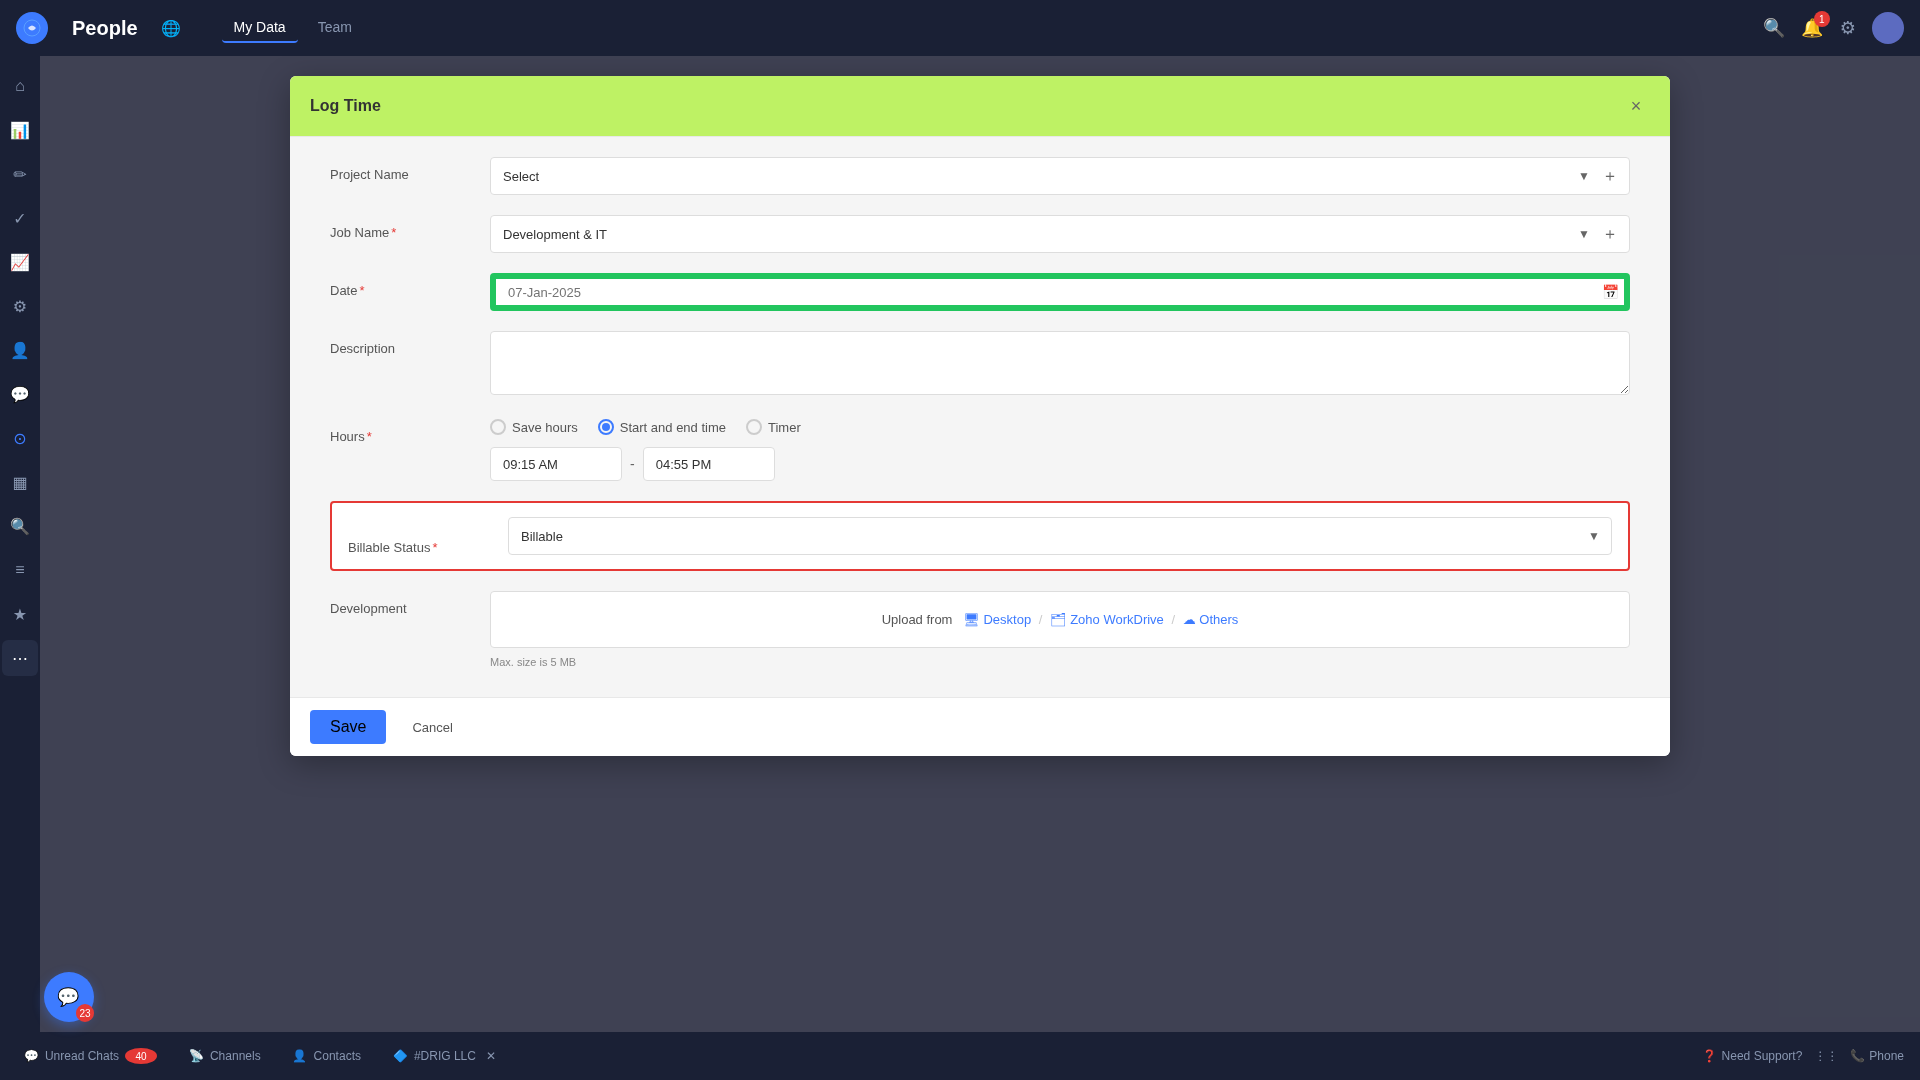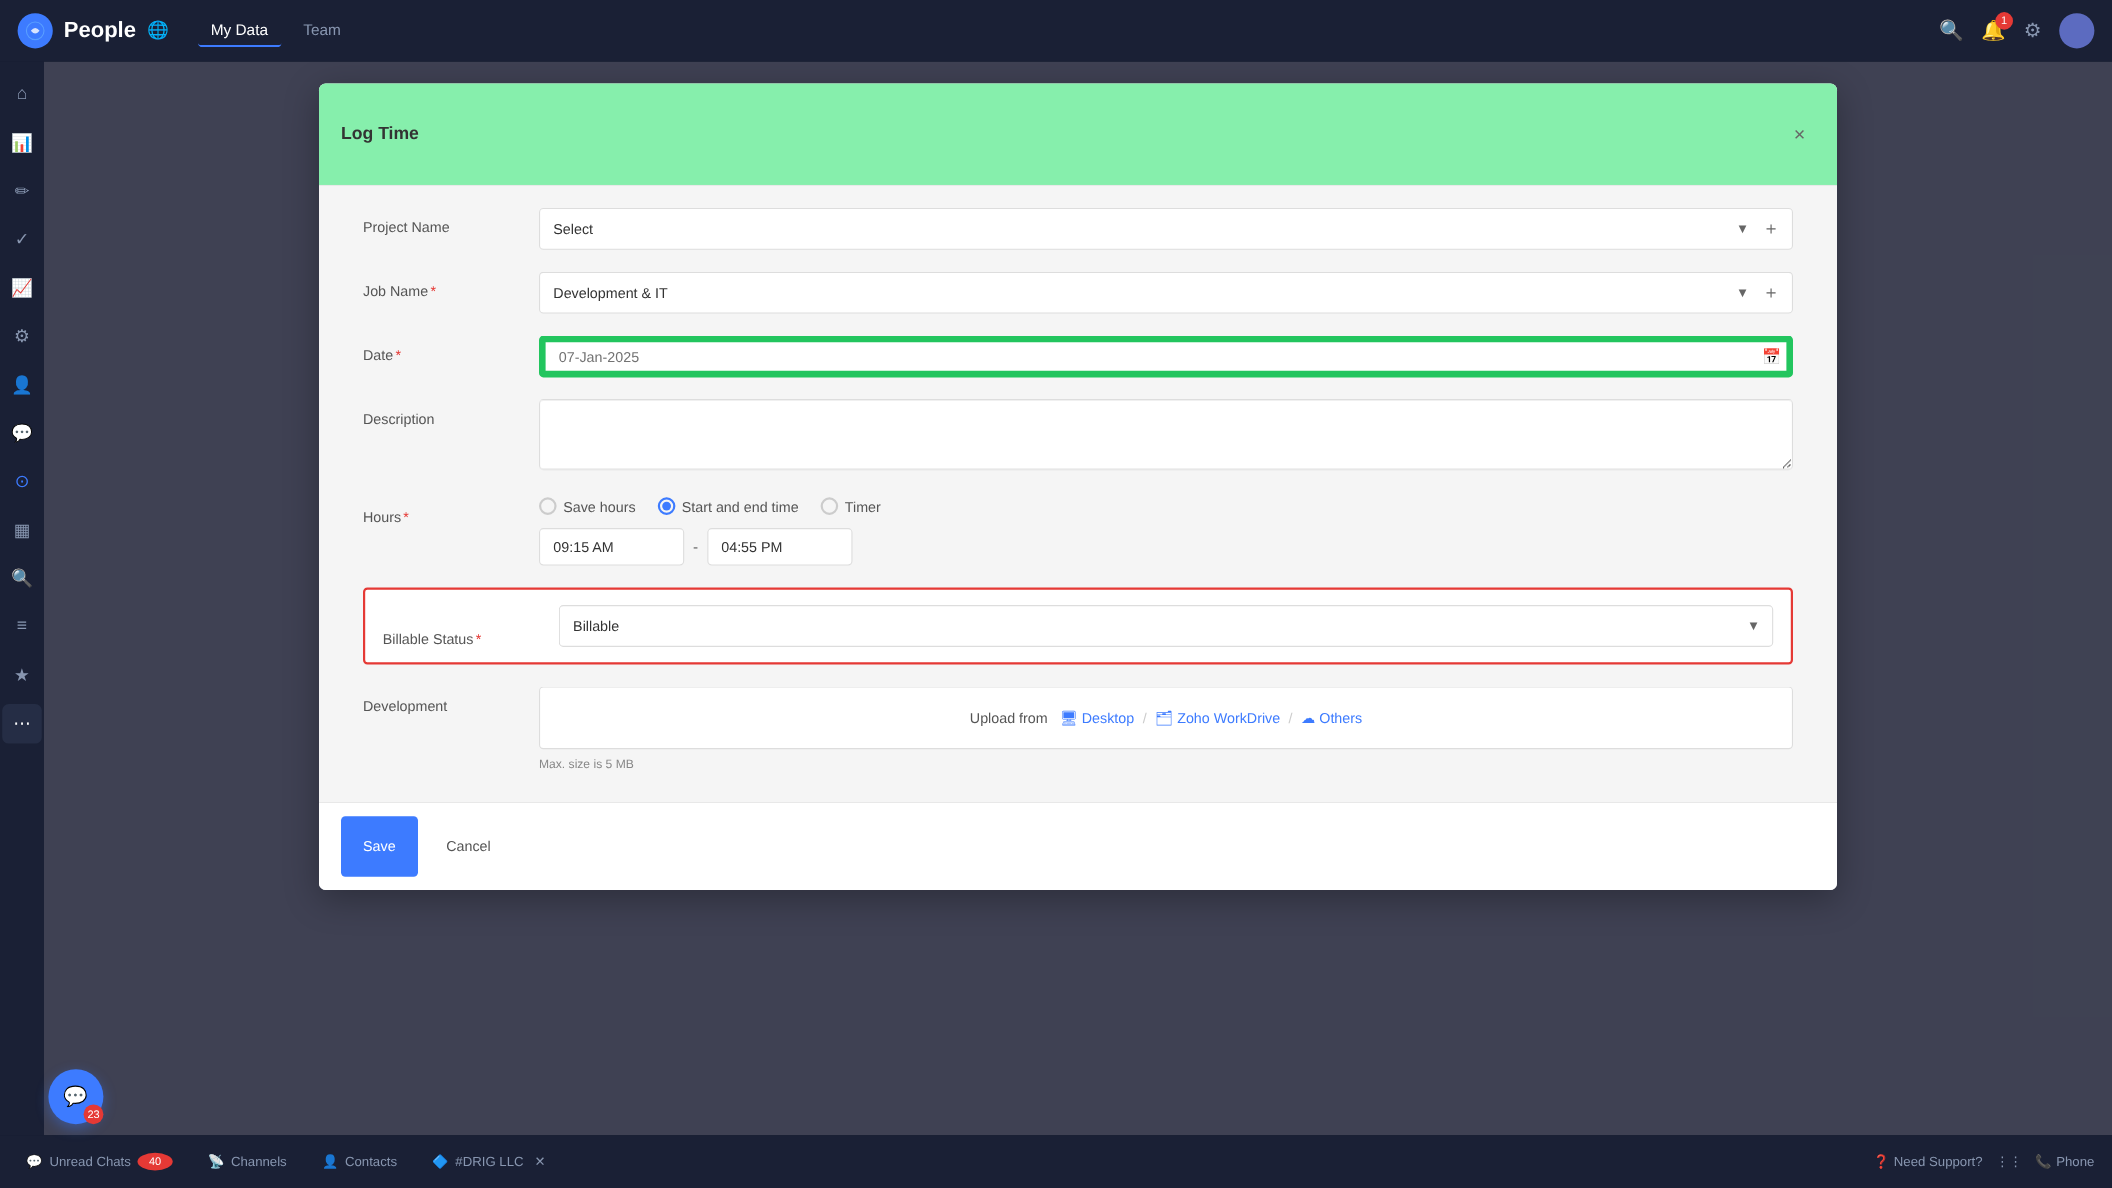--- a/index.html
+++ b/index.html
@@ -5,21 +5,21 @@
     * { box-sizing: border-box; margin: 0; padding: 0; }
     body { font-family: -apple-system, BlinkMacSystemFont, 'Segoe UI', sans-serif; background: #1a1f2e; width: 1920px; height: 1080px; overflow: hidden; position: relative; }
 
     
     .navbar {
       background: #1a2035;
       height: 56px;
       display: flex;
       align-items: center;
       padding: 0 16px;
-      gap: 10px;
+      gap: 24px;
       position: relative;
       z-index: 10;
     }
     .navbar-logo {
       width: 32px; height: 32px;
       background: #3d7bff;
       border-radius: 50%;
       display: flex; align-items: center; justify-content: center;
       color: white; font-size: 14px; font-weight: bold;
     }
@@ -121,26 +121,26 @@
     
     .modal {
       background: white;
       width: 1380px;
       margin-top: 20px;
       border-radius: 6px;
       box-shadow: 0 8px 32px rgba(0,0,0,0.3);
       position: relative;
     }
     .modal-header {
-      padding: 32px 20px;
+      padding: 16px 20px;
       border-bottom: 1px solid #e8e8e8;
       display: flex;
       align-items: center;
       justify-content: space-between;
-      background: #86efac;
+      background: #bef264;
       border-radius: 6px 6px 0 0;
     }
     .modal-title {
       font-size: 16px;
       font-weight: 600;
       color: #333;
     }
     .modal-close {
       color: #666;
       font-size: 18px;
@@ -323,25 +323,25 @@
     .modal-footer {
       padding: 12px 20px;
       background: white;
       border-top: 1px solid #e8e8e8;
       border-radius: 0 0 6px 6px;
       display: flex;
       gap: 10px;
     }
     .btn-save {
       background: #3d7bff;
-      color: #ffffff;
+      color: #000000;
       border: none;
-      padding: 20px 20px;
-      border-radius: 4px;
-      font-size: 13px;
+      padding: 8px 20px;
+      border-radius: 4px;
+      font-size: 16px;
       cursor: pointer;
       font-weight: 500;
     }
     .btn-cancel {
       background: transparent;
       color: #555;
       border: none;
       padding: 8px 16px;
       border-radius: 4px;
       font-size: 13px;

